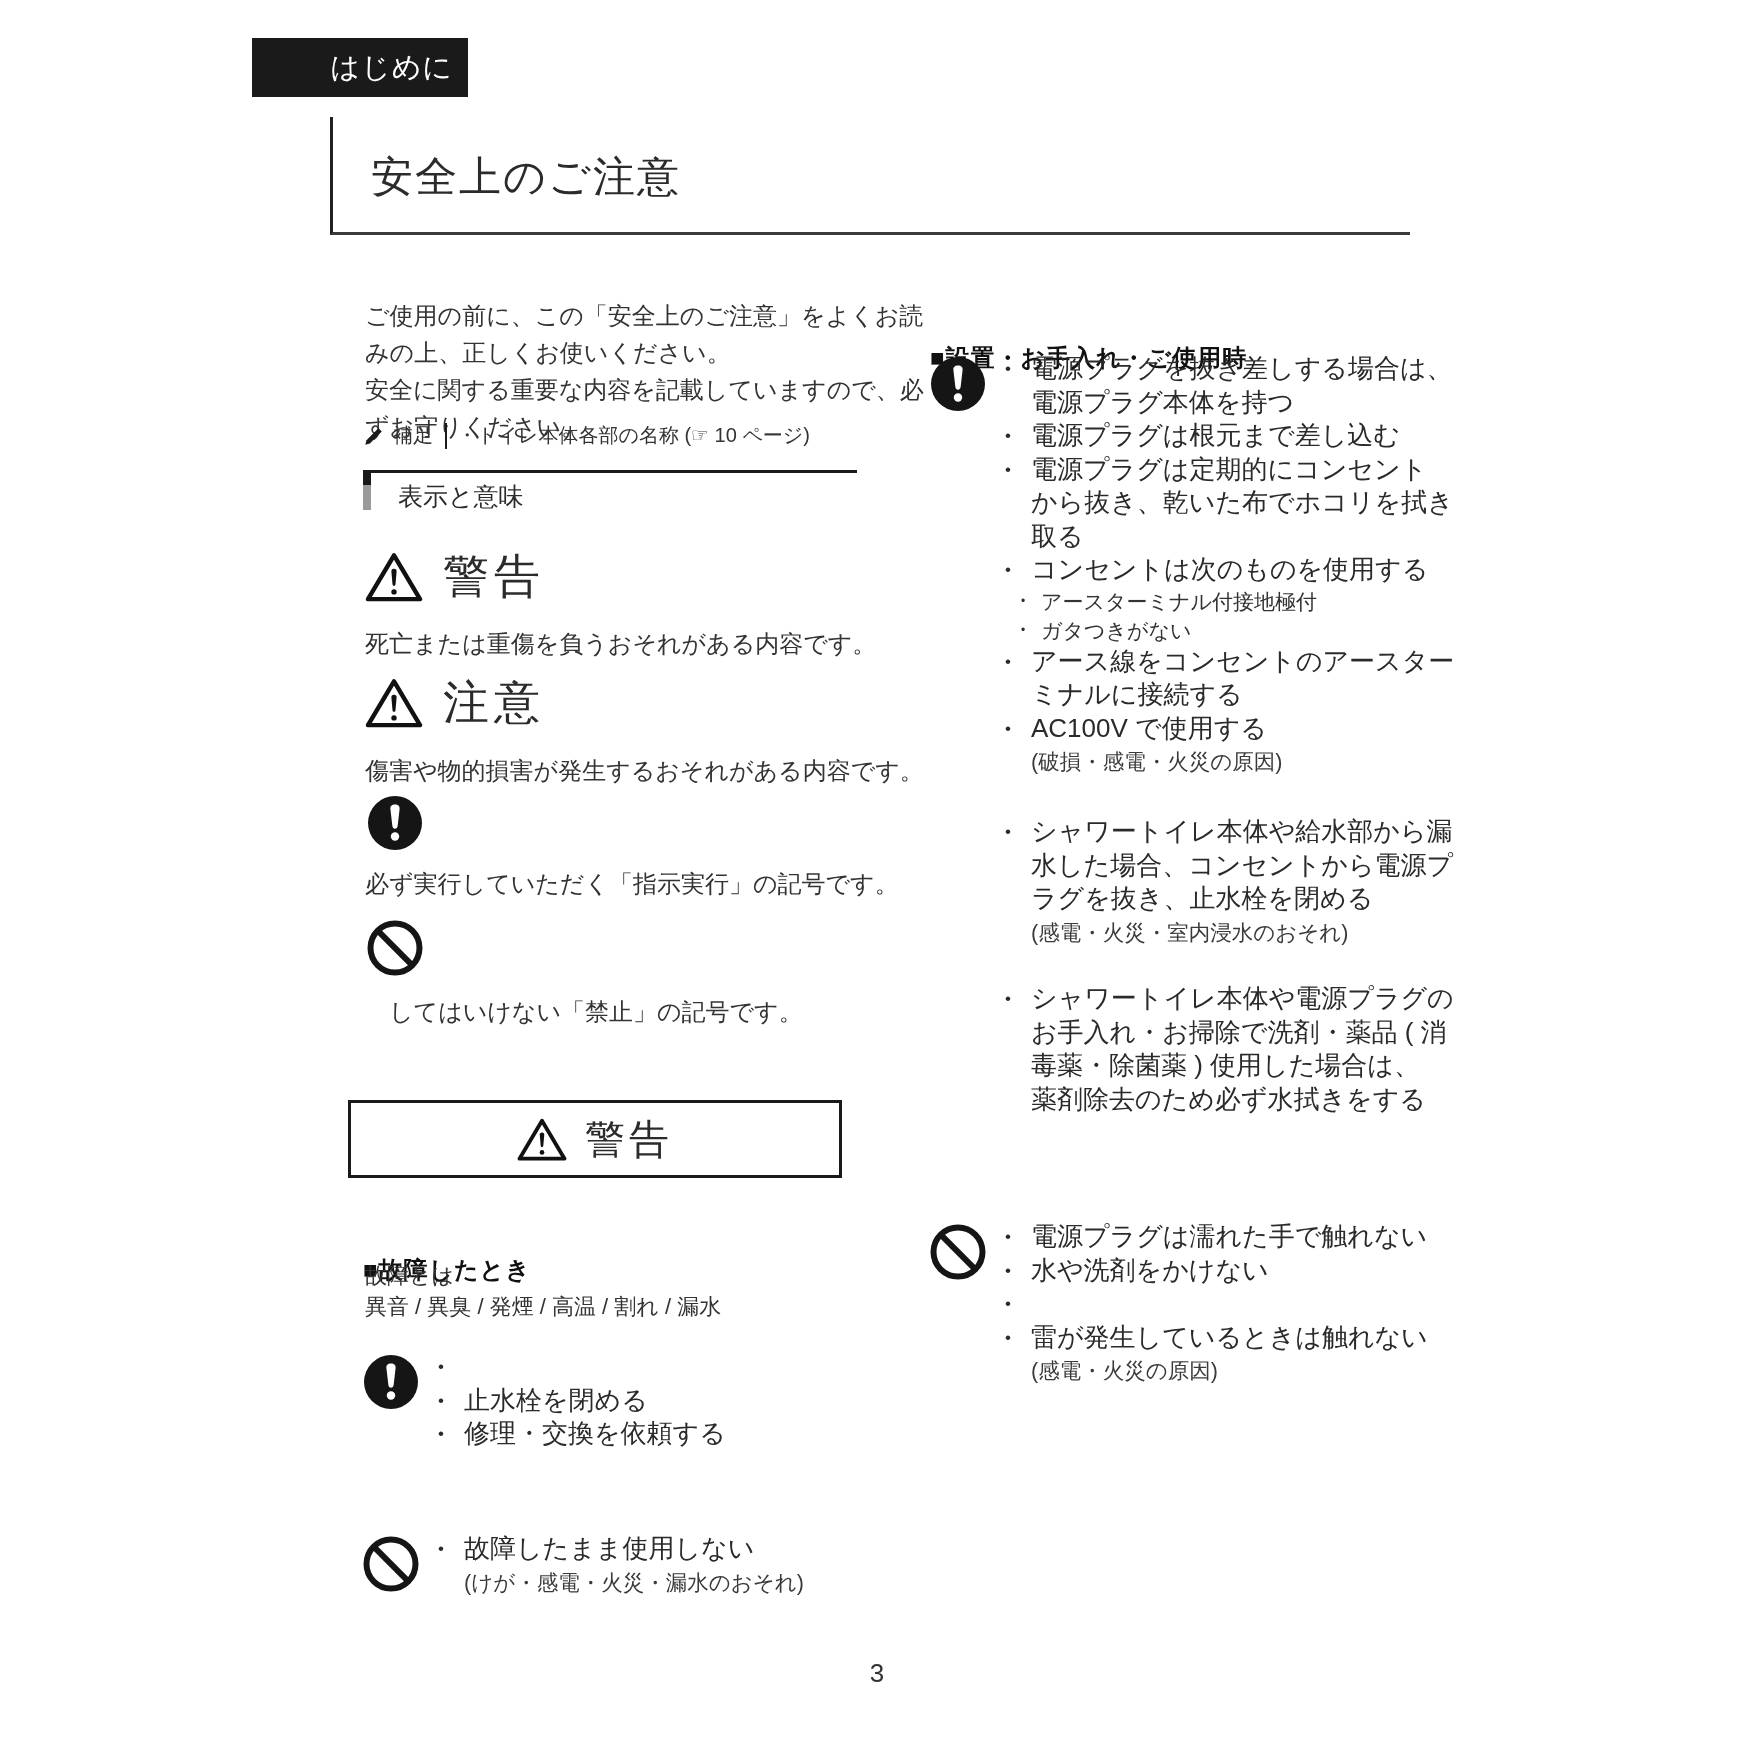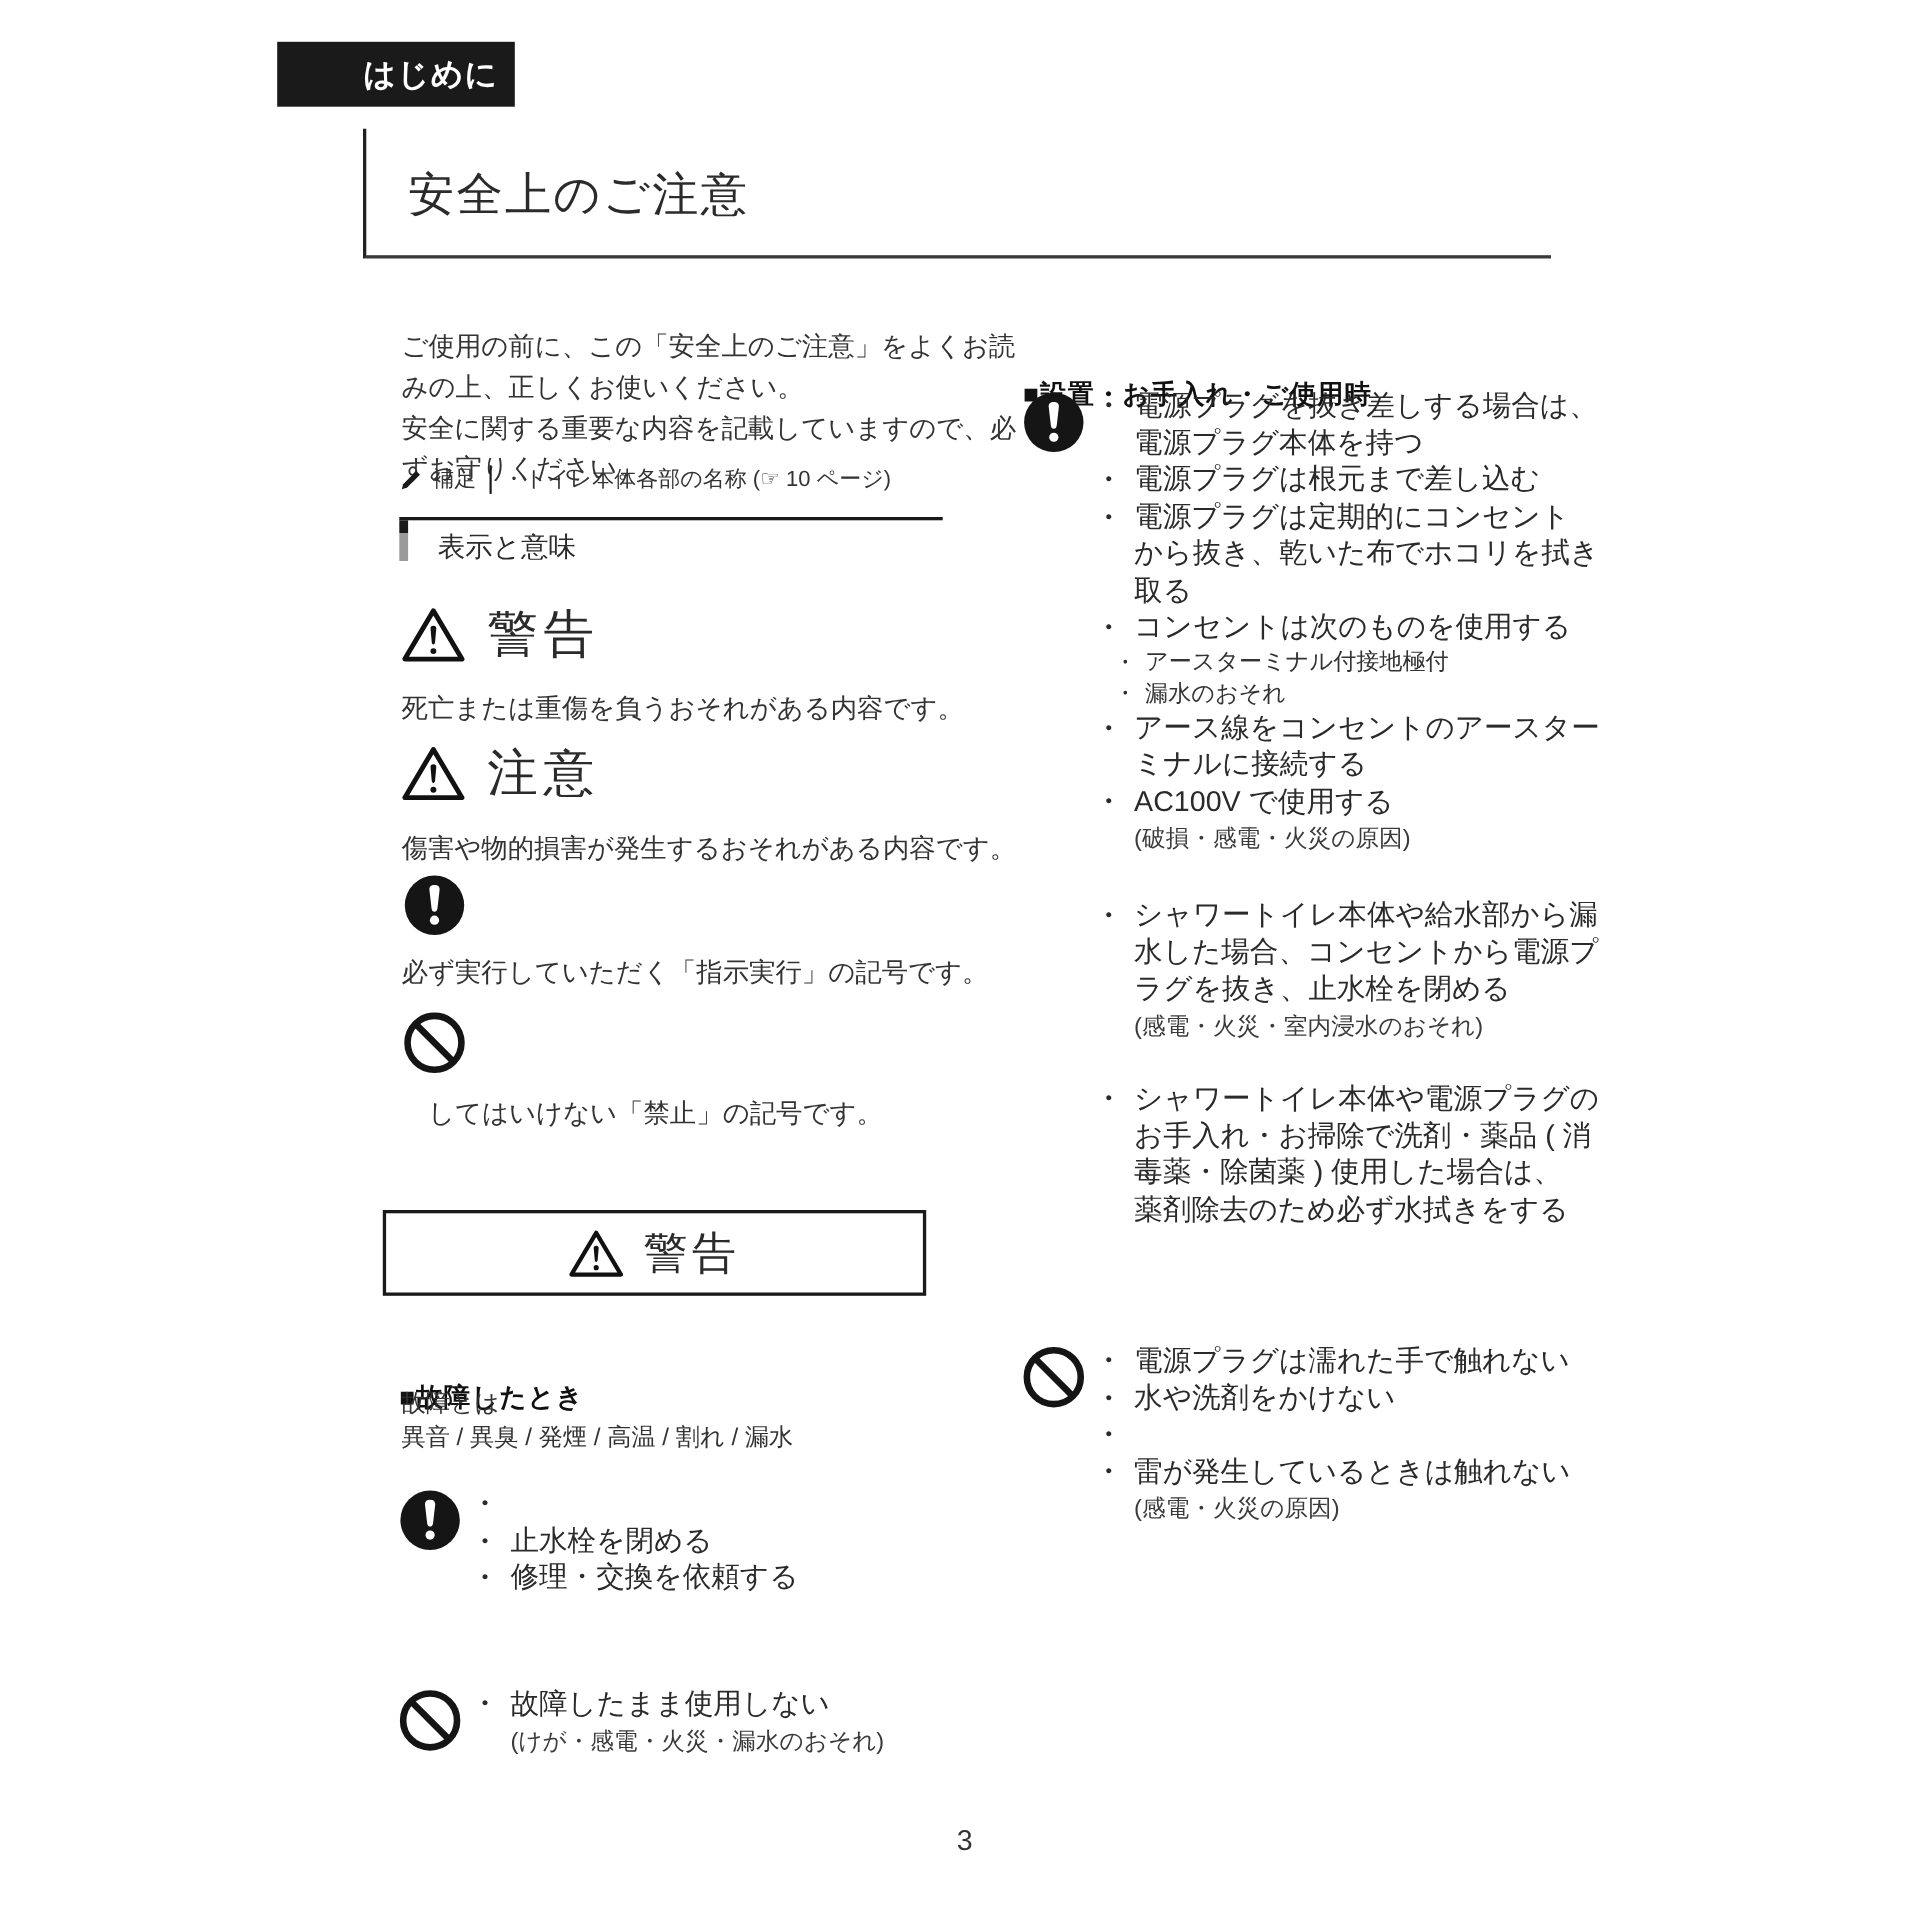--- a/index.html
+++ b/index.html
@@ -9,21 +9,21 @@
     color:#2a2a2a;
   }
   .abs{position:absolute;}
 
   
   .tab{
     left:252px;top:38px;width:216px;height:59px;background:#1a1a1a;
     display:flex;align-items:center;justify-content:flex-end;padding-right:15px;
     box-sizing:border-box;
   }
-  .tab .tab-label{color:#fff;font-size:29px;font-weight:bold;letter-spacing:1px;}
+  .tab .tab-label{color:#fff;font-size:29px;font-weight:normal;letter-spacing:1px;}
 
   
   .title-block{
     left:330px;top:117px;width:1080px;height:118px;
     border-left:3px solid #222;border-bottom:3px solid #3a3a3a;
     box-sizing:border-box;
   }
   .title-block .page-title{
     position:absolute;left:38px;top:32px;font-size:42px;color:#2b2b2b;letter-spacing:2px;
   }
@@ -229,21 +229,21 @@
       <div class="li item">
         <span class="b">•</span>
         <span class="t">コンセントは次のものを使用する</span>
       </div>
       <div class="li sub">
         <span class="b">•</span>
         <span class="t">アースターミナル付接地極付</span>
       </div>
       <div class="li sub">
         <span class="b">•</span>
-        <span class="t">漏水のおそれ</span>
+        <span class="t">ガタつきがない</span>
       </div>
       <div class="li item">
         <span class="b">•</span>
         <span class="t">アース線をコンセントのアースター
 ミナルに接続する</span>
       </div>
       <div class="li item">
         <span class="b">•</span>
         <span class="t">AC100V で使用する</span>
       </div>

